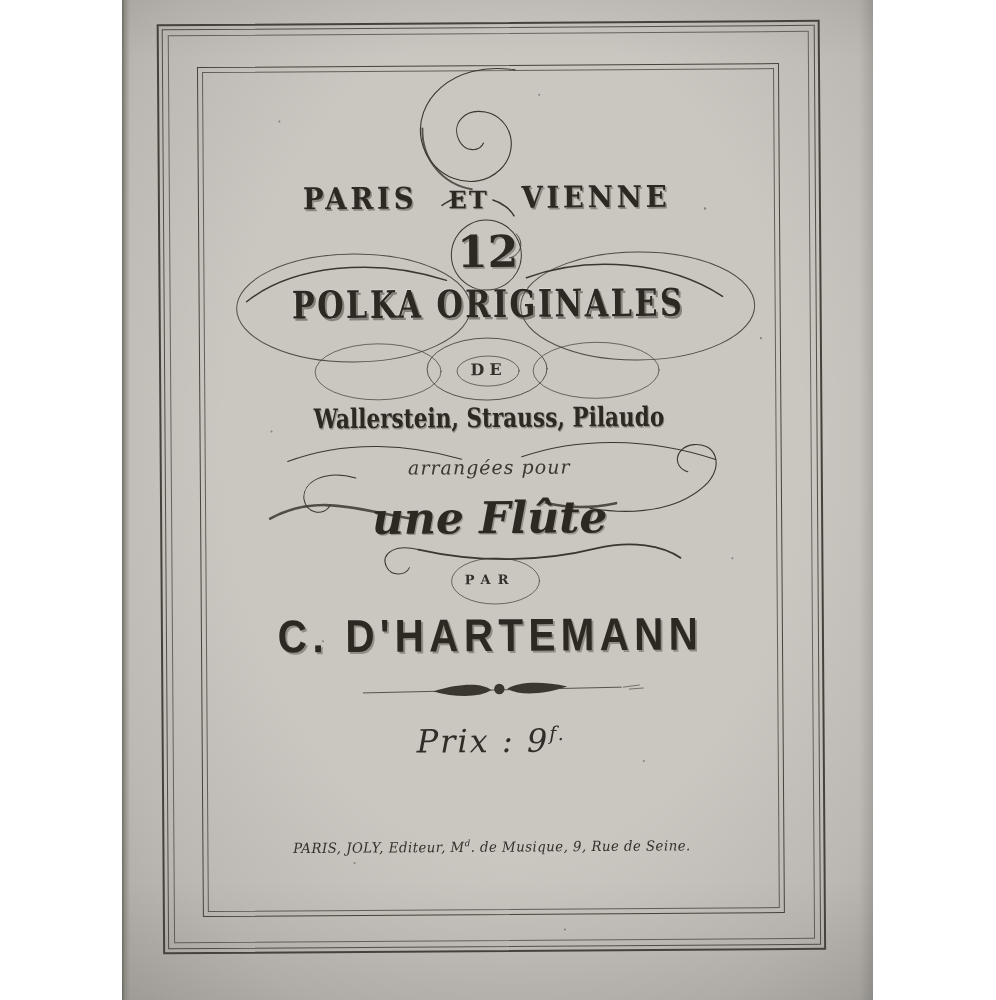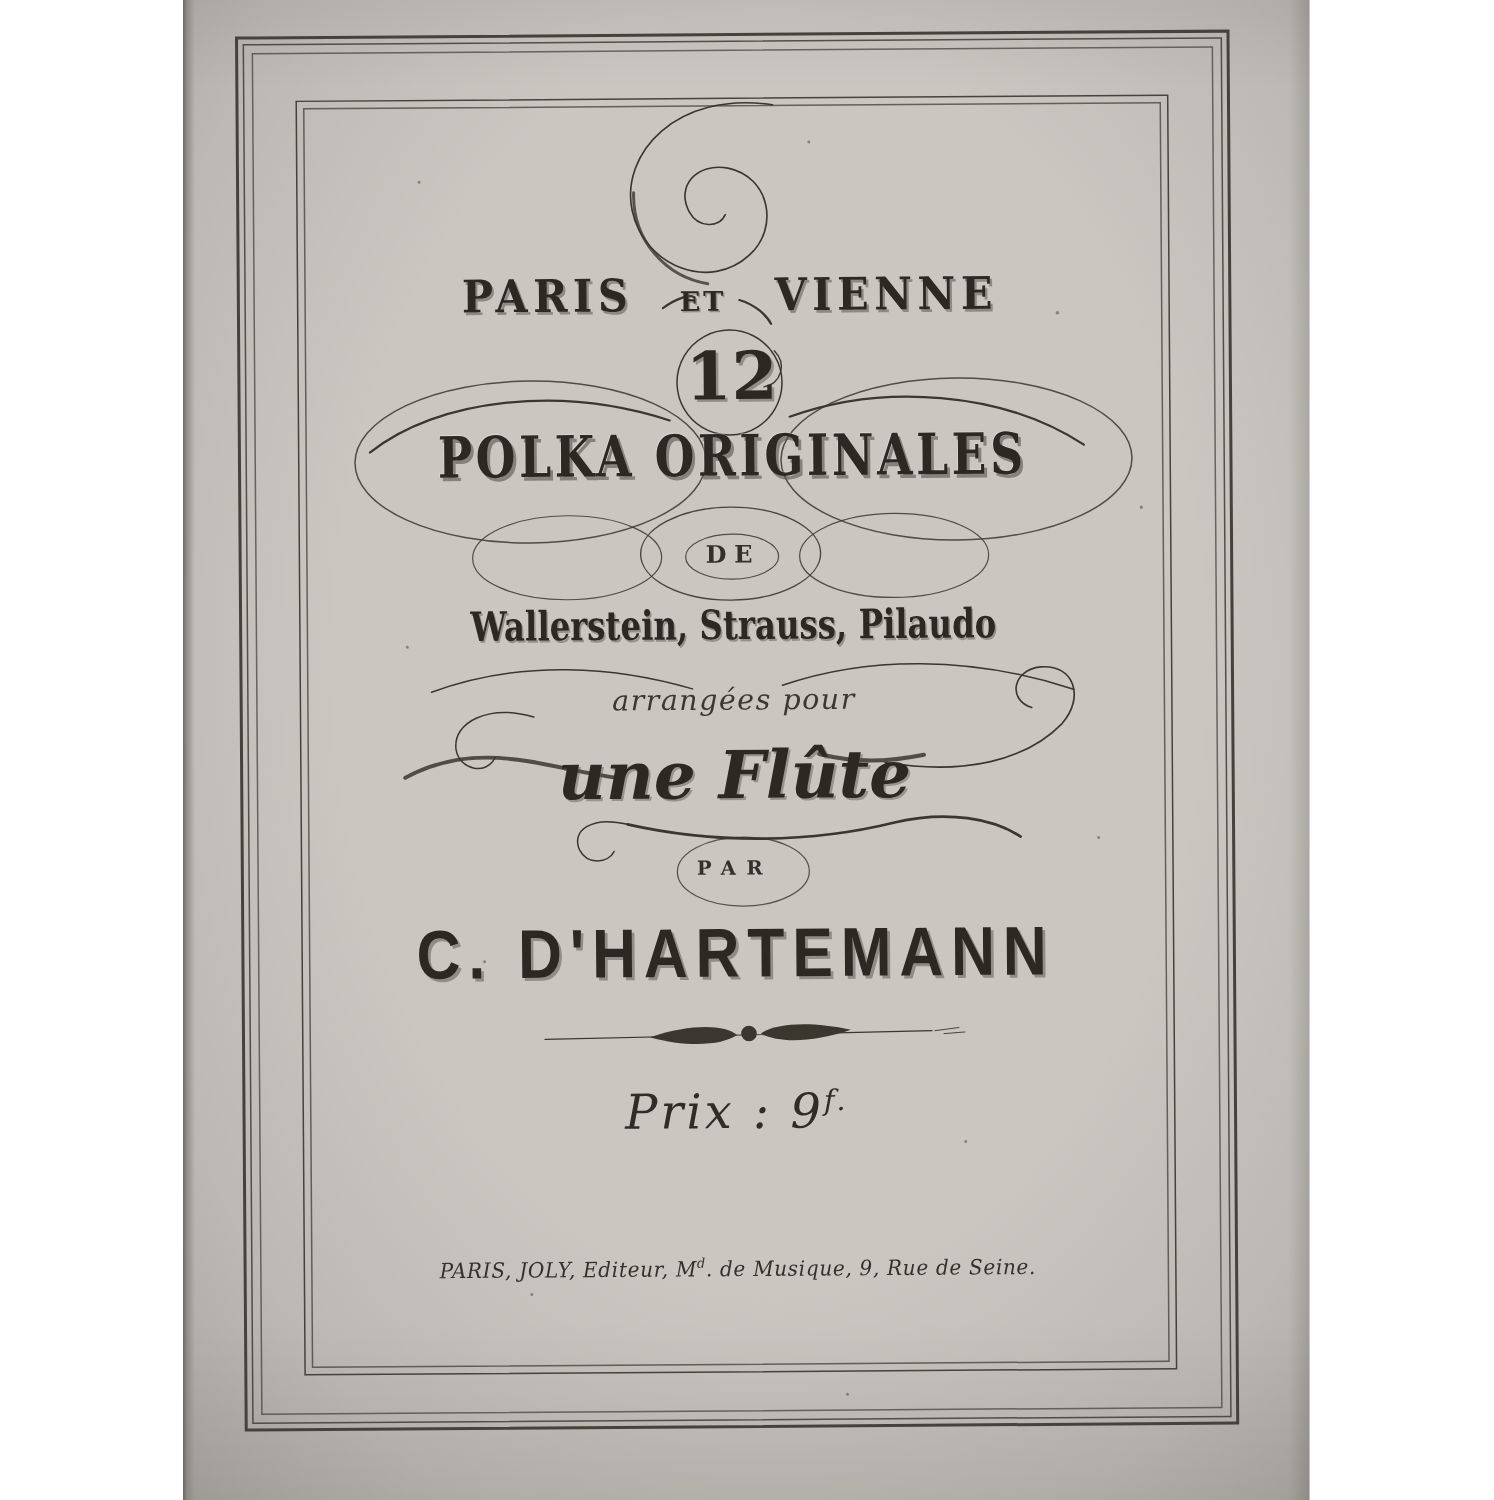--- a/index.html
+++ b/index.html
@@ -42,21 +42,21 @@
   .flourishes{position:absolute;left:0;top:0;width:751px;height:1000px;}
   
   .content{position:absolute;left:-8px;top:0;width:751px;height:1000px;color:#2c2923;}
   .line{position:absolute;left:0;right:0;text-align:center;white-space:nowrap;}
   .cityline{top:180px;display:flex;justify-content:center;align-items:baseline;gap:26px;}
   .city{
     font-size:30px;font-weight:bold;letter-spacing:4px;
     transform:scaleX(.92);transform-origin:center;
     text-shadow:1.6px 1.8px 0 rgba(92,88,79,.55);
   }
-  .conj{font-size:18px;font-weight:bold;letter-spacing:2px;text-shadow:1px 1px 0 rgba(92,88,79,.5);}
+  .conj{font-size:24px;font-weight:bold;letter-spacing:2px;text-shadow:1px 1px 0 rgba(92,88,79,.5);}
   .num{top:226px;font-size:44px;font-weight:bold;text-shadow:1.6px 1.8px 0 rgba(92,88,79,.5);}
   .title{
     top:281px;font-size:38px;font-weight:bold;letter-spacing:3px;
     transform:scaleX(.8);transform-origin:center;
     text-shadow:2.4px 2.4px 0 rgba(88,84,75,.6), -0.6px -0.6px 0 rgba(236,233,227,.5);
   }
   .delabel{top:360px;font-size:16px;font-weight:bold;letter-spacing:5px;color:#33302a;}
   .composers{
     top:402px;font-size:27px;font-weight:bold;
     transform:scaleX(.8);transform-origin:center;

